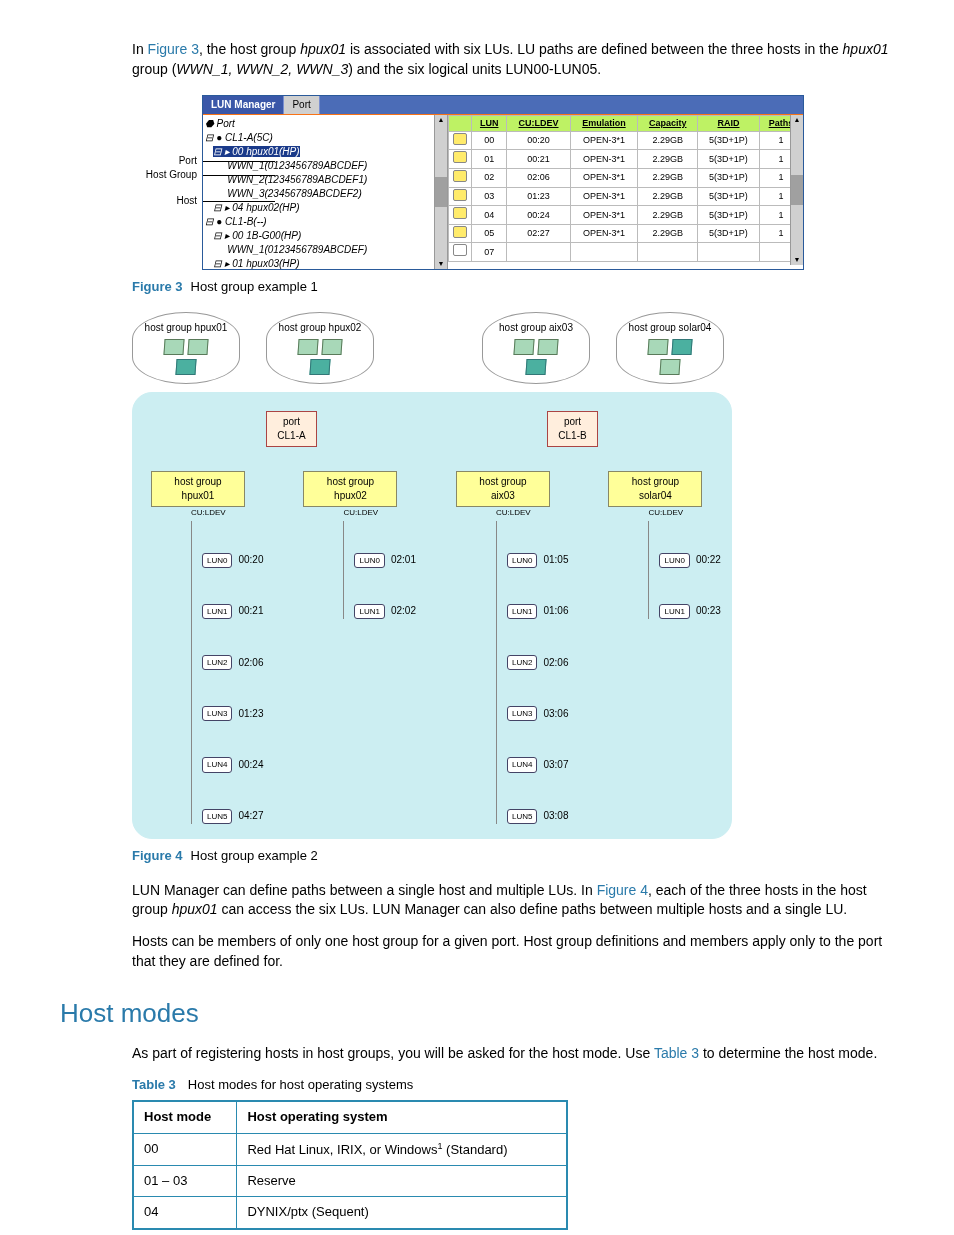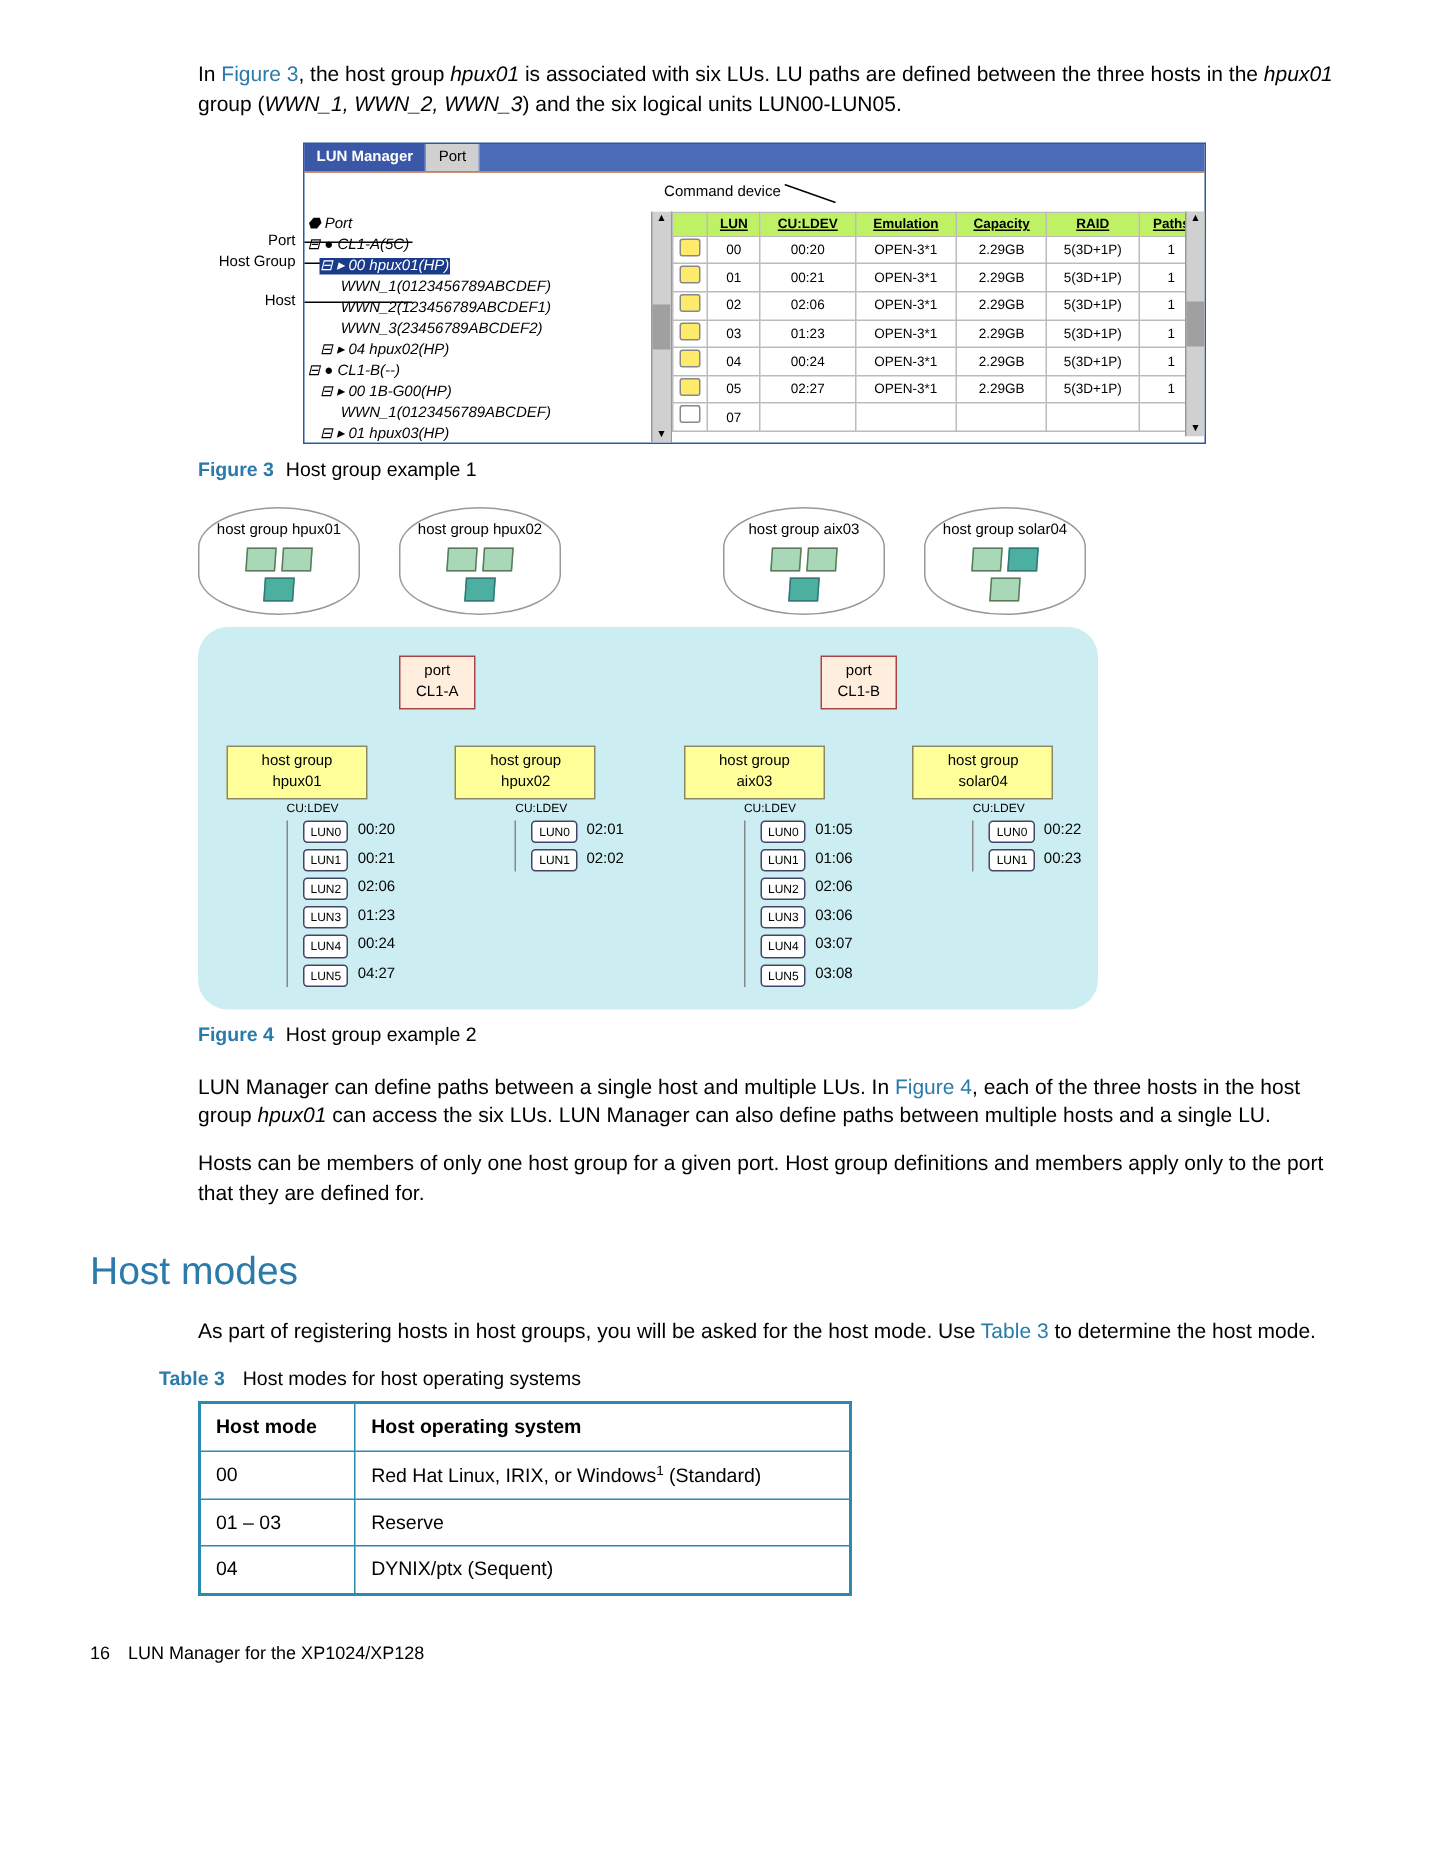--- a/index.html
+++ b/index.html
@@ -146,21 +146,21 @@
   }
   .ports-row { display:flex; justify-content:space-around; margin-bottom:24px; }
   .hgbox {
     border:1px solid #886; background:#ffff99; padding:3px 6px; display:inline-block;
     text-align:center; width:80px;
   }
   .lun-col {
     display:flex; flex-direction:column; align-items:flex-start; gap:4px;
     border-left:1px solid #888; padding-left:10px; margin-left:40px;
   }
-  .lun-chip-row { display:flex; gap:6px; }
+  .lun-chip-row { display:flex; align-items:center; gap:6px;margin-top:32px; }
   .lun-chip {
     border:1px solid #446; background:#fff; padding:1px 4px; font-size:8px;
     border-radius:3px;
   }
   .treebranch { display:flex; gap:40px; }
   .tree-col { display:flex; flex-direction:column; }
   .culdev { font-size:8px; margin-left:40px; margin-bottom:2px; }
 
   .body-para {
     margin: 12px 0 12px 72px;
@@ -168,21 +168,21 @@
   .body-para .link { color: #2a7aaa; }
   .body-para em { font-style: italic; }
   h2.section {
     color: #2a7aaa;
     font-weight: 300;
     font-size: 26px;
     margin: 24px 0 6px 0;
     font-family: "Segoe UI Light", "Segoe UI", Arial;
   }
   .table-caption {
-    margin-left: 46px;
+    margin-left: 72px;
     font-size: 13px;
     margin-bottom: 6px;
   }
   .table-caption .tlabel {
     color: #2a7aaa; font-weight: bold; margin-right: 12px;
   }
   table.hostmodes {
     border-collapse: collapse;
     margin-left: 72px;
     width: 436px;
@@ -212,26 +212,20 @@
 
 <div class="fig-wrap">
   <div class="fig1-outer">
     <span class="callout" style="top:58px;"><span>Port</span><span class="line" style="width:72px;"></span></span>
     <span class="callout" style="top:72px;"><span>Host Group</span><br><span style="visibility:hidden">.</span><span class="line" style="width:72px;top:25%;"></span></span>
     <span class="callout" style="top:98px;"><span>Host</span><span class="line" style="width:72px;"></span></span>
 
     <div class="tabbar">
       <div class="tab active">LUN Manager</div>
       <div class="tab">Port</div>
-    </div>
-    <div class="cmd-dev-row">
-      <span>Command device</span>
-      <svg width="40" height="18" style="vertical-align:middle">
-          <line x1="0" y1="4" x2="34" y2="16" stroke="#000"></line>
-        </svg>
     </div>
     <div class="panes">
       <div class="treepane">
         <div id="tree-lines">
             <div class="tree-line">⬣ Port</div>
             <div class="tree-line">⊟ ● CL1-A(5C)</div>
             <div class="tree-line">   <span class="sel">⊟ ▸ 00 hpux01(HP)</span></div>
             <div class="tree-line">        WWN_1(0123456789ABCDEF)</div>
             <div class="tree-line">        WWN_2(123456789ABCDEF1)</div>
             <div class="tree-line">        WWN_3(23456789ABCDEF2)</div>

